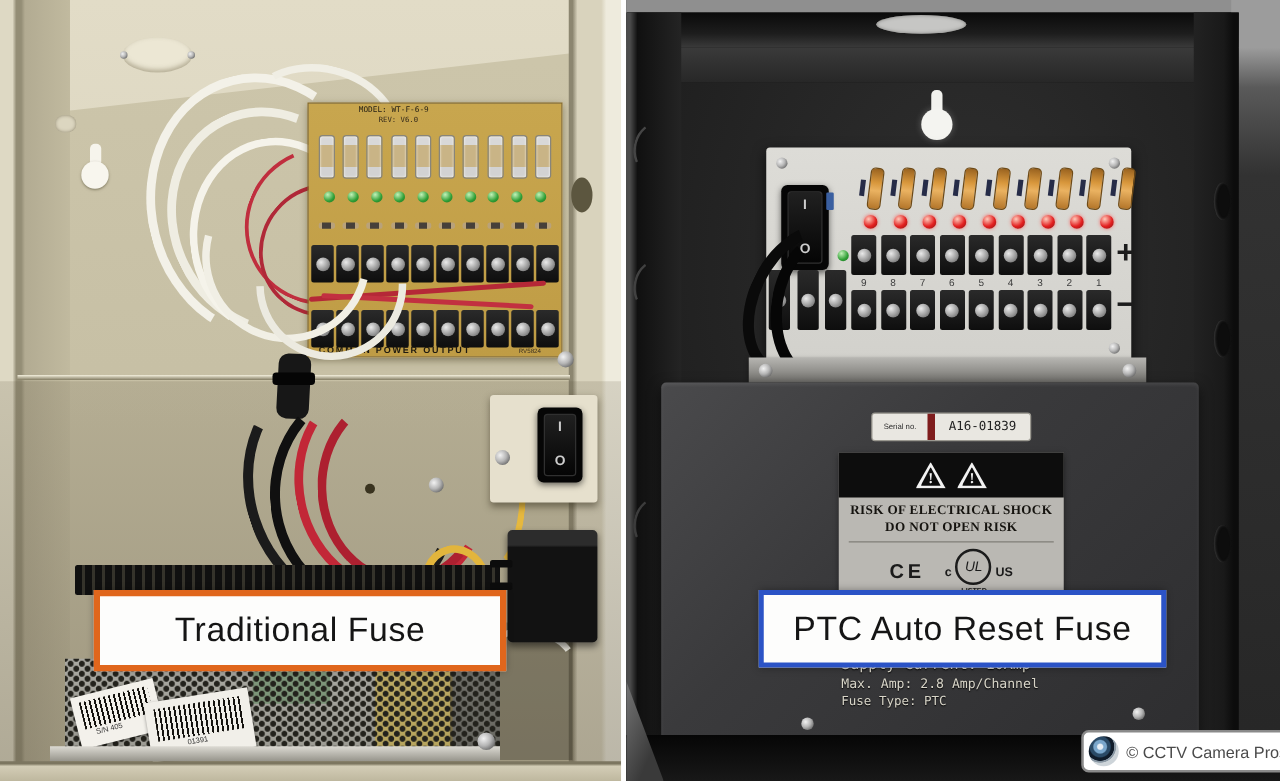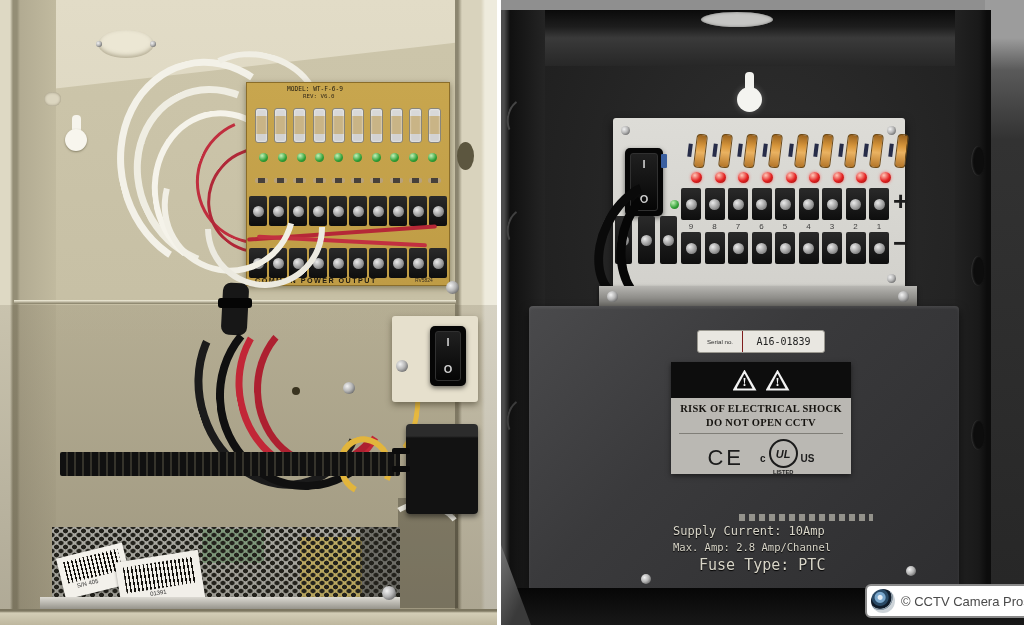--- a/index.html
+++ b/index.html
@@ -211,20 +211,23 @@
         <span>I</span>
         <span>O</span>
       </div>
     </div>
 
     <div class="abs" style="left:406px;top:424px;width:72px;height:90px;background:linear-gradient(180deg,#2c2c2c 0 12px,#121212 14px);border-radius:4px;box-shadow:0 3px 5px rgba(0,0,0,.45);"></div>
     <div class="abs" style="left:392px;top:448px;width:18px;height:6px;background:#0c0c0c;border-radius:2px;"></div>
     <div class="abs" style="left:392px;top:466px;width:18px;height:6px;background:#0c0c0c;border-radius:2px;"></div>
     <div class="screw" style="left:446px;top:281px;width:13px;height:13px;"></div>
 
+    <div class="callout" style="left:75px;top:472px;width:320px;height:55px;border:5px solid #e0661c;">
+      <span>Traditional Fuse</span>
+    </div>
   </div>
 
   <div class="abs" style="left:497px;top:0;width:4px;height:625px;background:#ffffff;"></div>
 
   <div class="photo" style="left:501px;width:523px;">
 
     <div class="abs" style="left:0;top:0;width:523px;height:625px;background:#161616;"></div>
     <div class="abs" style="left:0;top:0;width:523px;height:10px;background:#8f8f8f;"></div>
     <div class="abs" style="left:484px;top:0;width:39px;height:625px;background:linear-gradient(180deg,#9c9c9c 0 38px,#5a5a5a 70px,#323232 140px,#262626);"></div>
 
@@ -335,63 +338,66 @@
 
     <div class="abs" style="left:98px;top:286px;width:318px;height:20px;background:linear-gradient(180deg,#b7b6b2,#8e8d89 60%,#6e6d69);box-shadow:0 2px 4px rgba(0,0,0,.6);">
       <div class="screw" style="left:8px;top:5px;width:11px;height:11px;"></div>
       <div class="screw" style="left:299px;top:5px;width:11px;height:11px;"></div>
     </div>
 
     <div class="abs" style="left:28px;top:306px;width:430px;height:282px;background:linear-gradient(135deg,#4a4a4c 0%,#3a3a3c 40%,#2e2e30 100%);border-radius:4px 4px 0 0;box-shadow:inset 0 2px 3px rgba(255,255,255,.08),0 4px 10px rgba(0,0,0,.6);">
 
       <div class="abs" style="left:168px;top:24px;width:126px;height:21px;background:#e9e7e1;border:1px solid #9a9890;border-radius:3px;display:flex;align-items:center;">
         <span style="font-size:10px;transform:scale(.62);transform-origin:center;color:#2c2c2c;width:44px;text-align:center;white-space:nowrap;">Serial no.</span>
-        <span style="flex:1;border-left:1px solid #7f1d1d;height:100%;display:flex;align-items:center;justify-content:center;font-size:10px;color:#222;font-family:'DejaVu Sans Mono',monospace;">A16-01839</span>
+        <span style="flex:1;border-left:6px solid #7f1d1d;height:100%;display:flex;align-items:center;justify-content:center;font-size:10px;color:#222;font-family:'DejaVu Sans Mono',monospace;">A16-01839</span>
       </div>
 
       <div class="abs" style="left:142px;top:56px;width:180px;height:112px;background:#bab8b3;box-shadow:0 2px 5px rgba(0,0,0,.5);">
         <div style="height:36px;background:#0d0d0d;display:flex;align-items:center;justify-content:center;gap:9px;">
           <span class="tri">
               <span class="tri-in"></span>
               <span class="bang">!</span>
             </span>
           <span class="tri">
               <span class="tri-in"></span>
               <span class="bang">!</span>
             </span>
         </div>
         <div class="serifb" style="text-align:center;font-size:10.5px;color:#15130f;margin-top:5px;letter-spacing:.3px;">RISK OF ELECTRICAL SHOCK</div>
-        <div class="serifb" style="text-align:center;font-size:10.5px;color:#15130f;margin-top:3px;letter-spacing:.3px;">DO NOT OPEN CCTV</div>
+        <div class="serifb" style="text-align:center;font-size:10.5px;color:#15130f;margin-top:3px;letter-spacing:.3px;">DO NOT OPEN RISK</div>
         <div style="border-top:1px solid #807e78;margin:5px 8px 0 8px;"></div>
         <div style="display:flex;align-items:center;justify-content:center;gap:16px;margin-top:5px;">
-          <span style="font-size:22px;font-weight:normal;color:#1b1b1b;letter-spacing:3px;">CE</span>
+          <span style="font-size:16px;font-weight:bold;color:#1b1b1b;letter-spacing:3px;">CE</span>
           <span style="display:flex;align-items:center;gap:3px;">
             <span style="font-size:10px;font-weight:bold;color:#1b1b1b;">c</span>
             <span style="display:inline-flex;flex-direction:column;align-items:center;">
-              <span style="width:25px;height:25px;border:2.5px solid #1b1b1b;border-radius:50%;display:flex;align-items:center;justify-content:center;font-size:11px;font-weight:bold;font-style:italic;color:#1b1b1b;text-align:right;">UL</span>
+              <span style="width:25px;height:25px;border:2.5px solid #1b1b1b;border-radius:50%;display:flex;align-items:center;justify-content:center;font-size:11px;font-weight:normal;font-style:italic;color:#1b1b1b;text-align:right;">UL</span>
               <span style="font-size:8px;transform:scale(.72);color:#1b1b1b;font-weight:bold;">LISTED</span>
             </span>
             <span style="font-size:10px;font-weight:bold;color:#1b1b1b;">US</span>
           </span>
         </div>
       </div>
       <div class="screw" style="left:112px;top:268px;width:10px;height:10px;"></div>
       <div class="screw" style="left:377px;top:260px;width:10px;height:10px;"></div>
     </div>
 
     <div class="abs" style="left:238px;top:514px;width:134px;height:7px;opacity:.7;background:repeating-linear-gradient(90deg,#bdbbb0 0 6px,rgba(0,0,0,0) 6px 10px);"></div>
     <div class="abs mono" style="left:172px;top:524px;color:#d8d5c8;text-shadow:0 1px 1px #000;">
       <div style="font-size:12px;">Supply Current: 10Amp</div>
       <div style="font-size:10.5px;margin-top:3px;">Max. Amp: 2.8 Amp/Channel</div>
-      <div style="font-size:15px;margin-top:3px;margin-left:26px;">Fuse Type: PTC</div>
+      <div style="font-size:10px;margin-top:3px;">Fuse Type: PTC</div>
     </div>
 
     <div class="abs" style="left:0;top:588px;width:523px;height:37px;background:linear-gradient(180deg,#060606,#181818);"></div>
     <div class="abs" style="left:0;top:545px;width:30px;height:80px;background:linear-gradient(115deg,#757575,#3a3a3a 70%);clip-path:polygon(0 0,100% 100%,0 100%);"></div>
 
+    <div class="callout" style="left:106px;top:472px;width:318px;height:54px;border:4px solid #2b53c6;">
+      <span>PTC Auto Reset Fuse</span>
+    </div>
 
     <div class="abs wm" style="left:364px;top:584px;">
       <span class="lens"></span>
       <span style="font-size:13px;color:#4a4a4a;white-space:nowrap;">© CCTV Camera Pros</span>
     </div>
   </div>
 
 </div>
 
 </body></html>

